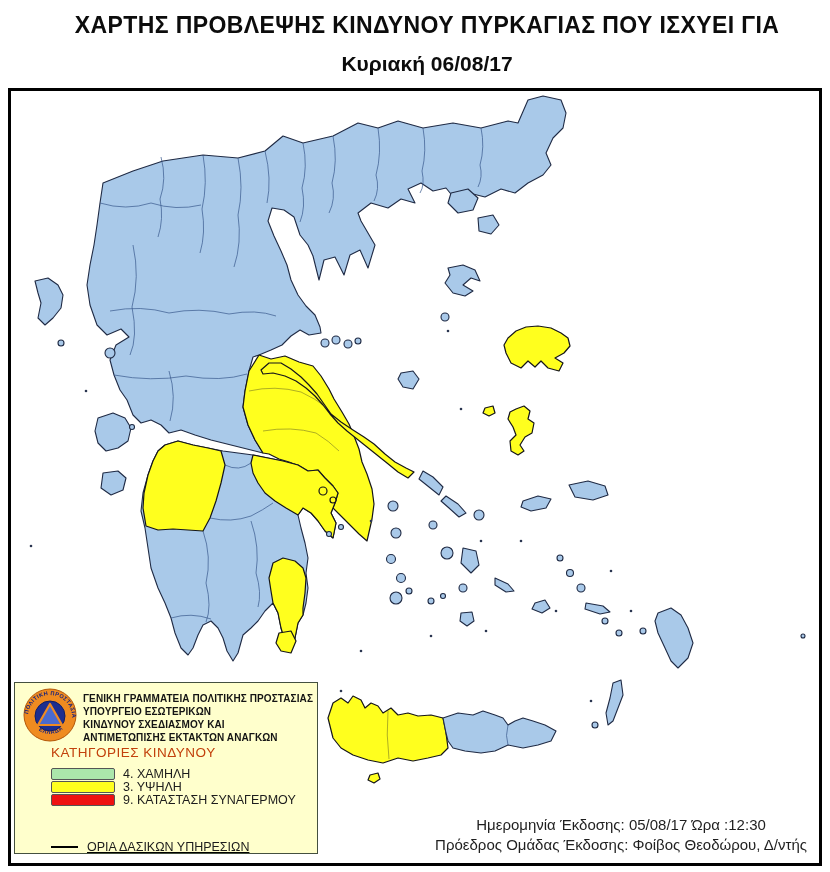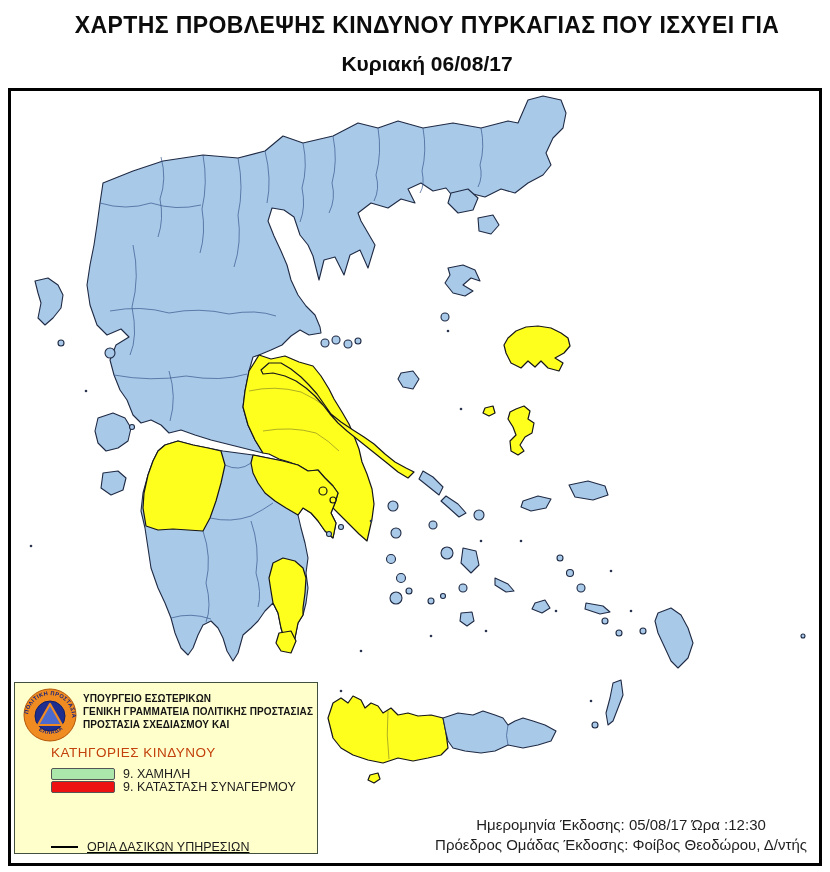--- a/index.html
+++ b/index.html
@@ -195,29 +195,34 @@
       <text font-size="5.6" fill="#15217d" font-weight="bold" letter-spacing=".4">
         <textPath href="#lt" xlink:href="#lt" startOffset="4%">ΠΟΛΙΤΙΚΗ ΠΡΟΣΤΑΣΙΑ</textPath>
       </text>
       <text font-size="5.6" fill="#15217d" font-weight="bold" letter-spacing=".6">
         <textPath href="#lb" xlink:href="#lb" startOffset="24%">ΕΛΛΑΔΑ</textPath>
       </text>
       <circle cx="27" cy="28" r="15" fill="#1d2e8f" stroke="#101d66"></circle>
       <path d="M27,16 L39,37 L15,37 Z" fill="#4a6ad0" stroke="#f08a20" stroke-width="2.2" stroke-linejoin="round"></path>
     </svg>
     <div class="org">
+      <div>ΓΕΝΙΚΗ ΓΡΑΜΜΑΤΕΙΑ ΠΟΛΙΤΙΚΗΣ ΠΡΟΣΤΑΣΙΑΣ</div>
       <div>ΥΠΟΥΡΓΕΙΟ ΕΣΩΤΕΡΙΚΩΝ</div>
-      <div>ΓΕΝΙΚΗ ΓΡΑΜΜΑΤΕΙΑ ΠΟΛΙΤΙΚΗΣ ΠΡΟΣΤΑΣΙΑΣ</div>
-      <div>ΠΡΟΣΤΑΣΙΑ ΣΧΕΔΙΑΣΜΟΥ ΚΑΙ</div>
+      <div>ΚΙΝΔΥΝΟΥ ΣΧΕΔΙΑΣΜΟΥ ΚΑΙ</div>
+      <div>ΑΝΤΙΜΕΤΩΠΙΣΗΣ ΕΚΤΑΚΤΩΝ ΑΝΑΓΚΩΝ</div>
     </div>
     <div class="cat-title">ΚΑΤΗΓΟΡΙΕΣ ΚΙΝΔΥΝΟΥ</div>
     <div class="cat-rows">
       <div class="cat-row">
         <span class="swatch" style="background: rgb(171, 231, 171);"></span>
-        <span class="cat-label">9. ΧΑΜΗΛΗ</span>
+        <span class="cat-label">4. ΧΑΜΗΛΗ</span>
+      </div>
+      <div class="cat-row">
+        <span class="swatch" style="background: rgb(255, 255, 30);"></span>
+        <span class="cat-label">3. ΥΨΗΛΗ</span>
       </div>
       <div class="cat-row">
         <span class="swatch" style="background: rgb(238, 17, 17);"></span>
         <span class="cat-label">9. ΚΑΤΑΣΤΑΣΗ ΣΥΝΑΓΕΡΜΟΥ</span>
       </div>
     </div>
     <div class="bnd-row">
       <span class="bnd-line"></span>
       <span class="bnd-label">ΟΡΙΑ ΔΑΣΙΚΩΝ ΥΠΗΡΕΣΙΩΝ</span>
     </div>

